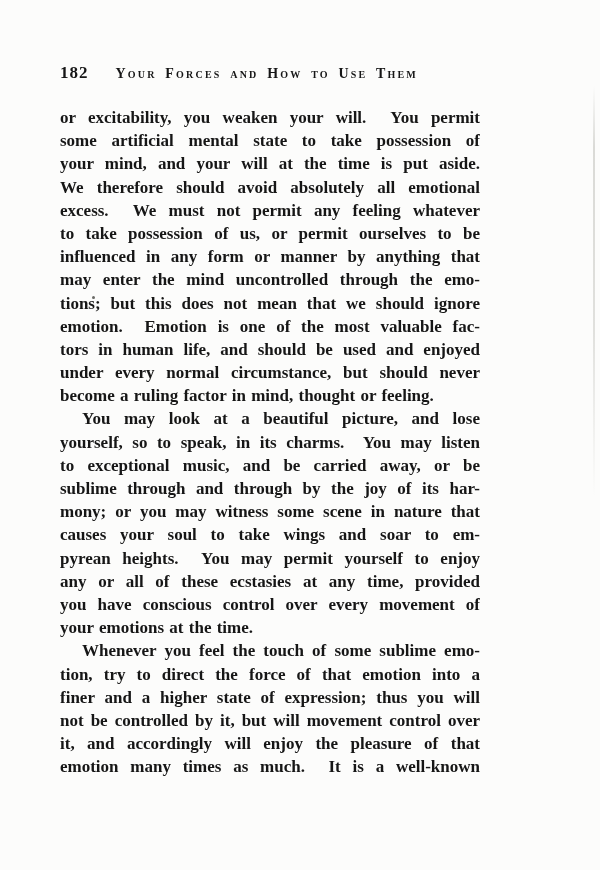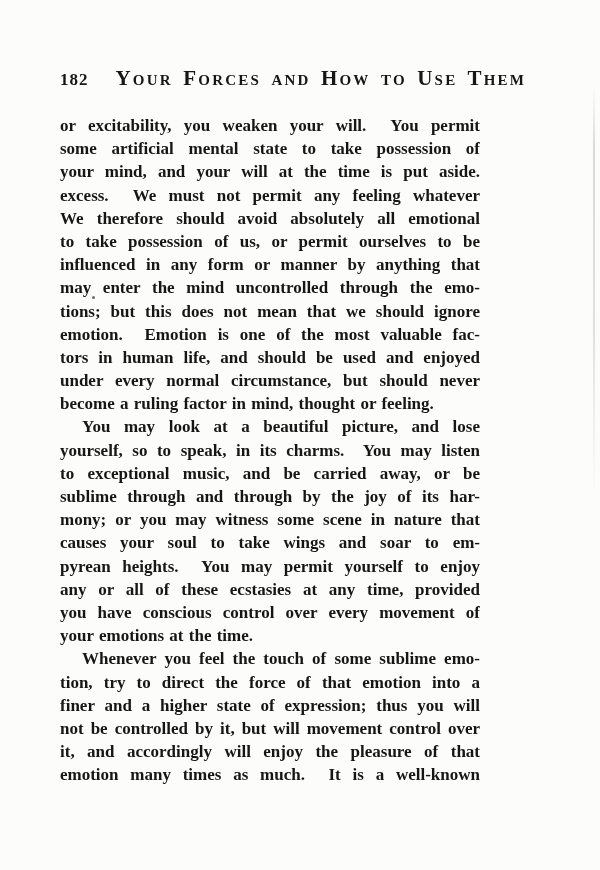--- a/index.html
+++ b/index.html
@@ -25,21 +25,21 @@
     gap: 27px;
     margin-bottom: 23px;
     font-weight: 700;
   }
   .page-number {
     font-size: 17px;
     letter-spacing: 1px;
   }
   .running-title {
     font-variant: small-caps;
-    font-size: 21px;
+    font-size: 14px;
     letter-spacing: 2.2px;
     word-spacing: 3px;
     white-space: nowrap;
     margin-top: 8px;
   }
   
   .text-block {
     width: 420px;
   }
   .para {
@@ -90,22 +90,22 @@
   <div class="running-head">
     <span class="page-number">182</span>
     <span class="running-title">Your Forces and How to Use Them</span>
   </div>
 
   <div class="text-block">
     <div class="para">
         <div class="line">or excitability, you weaken your will.&nbsp; You permit</div>
         <div class="line">some artificial mental state to take possession of</div>
         <div class="line">your mind, and your will at the time is put aside.</div>
+        <div class="line">We therefore should avoid absolutely all emotional</div>
         <div class="line">excess.&nbsp; We must not permit any feeling whatever</div>
-        <div class="line">We therefore should avoid absolutely all emotional</div>
         <div class="line">to take possession of us, or permit ourselves to be</div>
         <div class="line">influenced in any form or manner by anything that</div>
         <div class="line">may enter the mind uncontrolled through the emo-</div>
         <div class="line">tions; but this does not mean that we should ignore</div>
         <div class="line">emotion.&nbsp; Emotion is one of the most valuable fac-</div>
         <div class="line">tors in human life, and should be used and enjoyed</div>
         <div class="line">under every normal circumstance, but should never</div>
         <div class="line no-justify">become a ruling factor in mind, thought or feeling.</div>
       </div>
     <div class="para indent">

